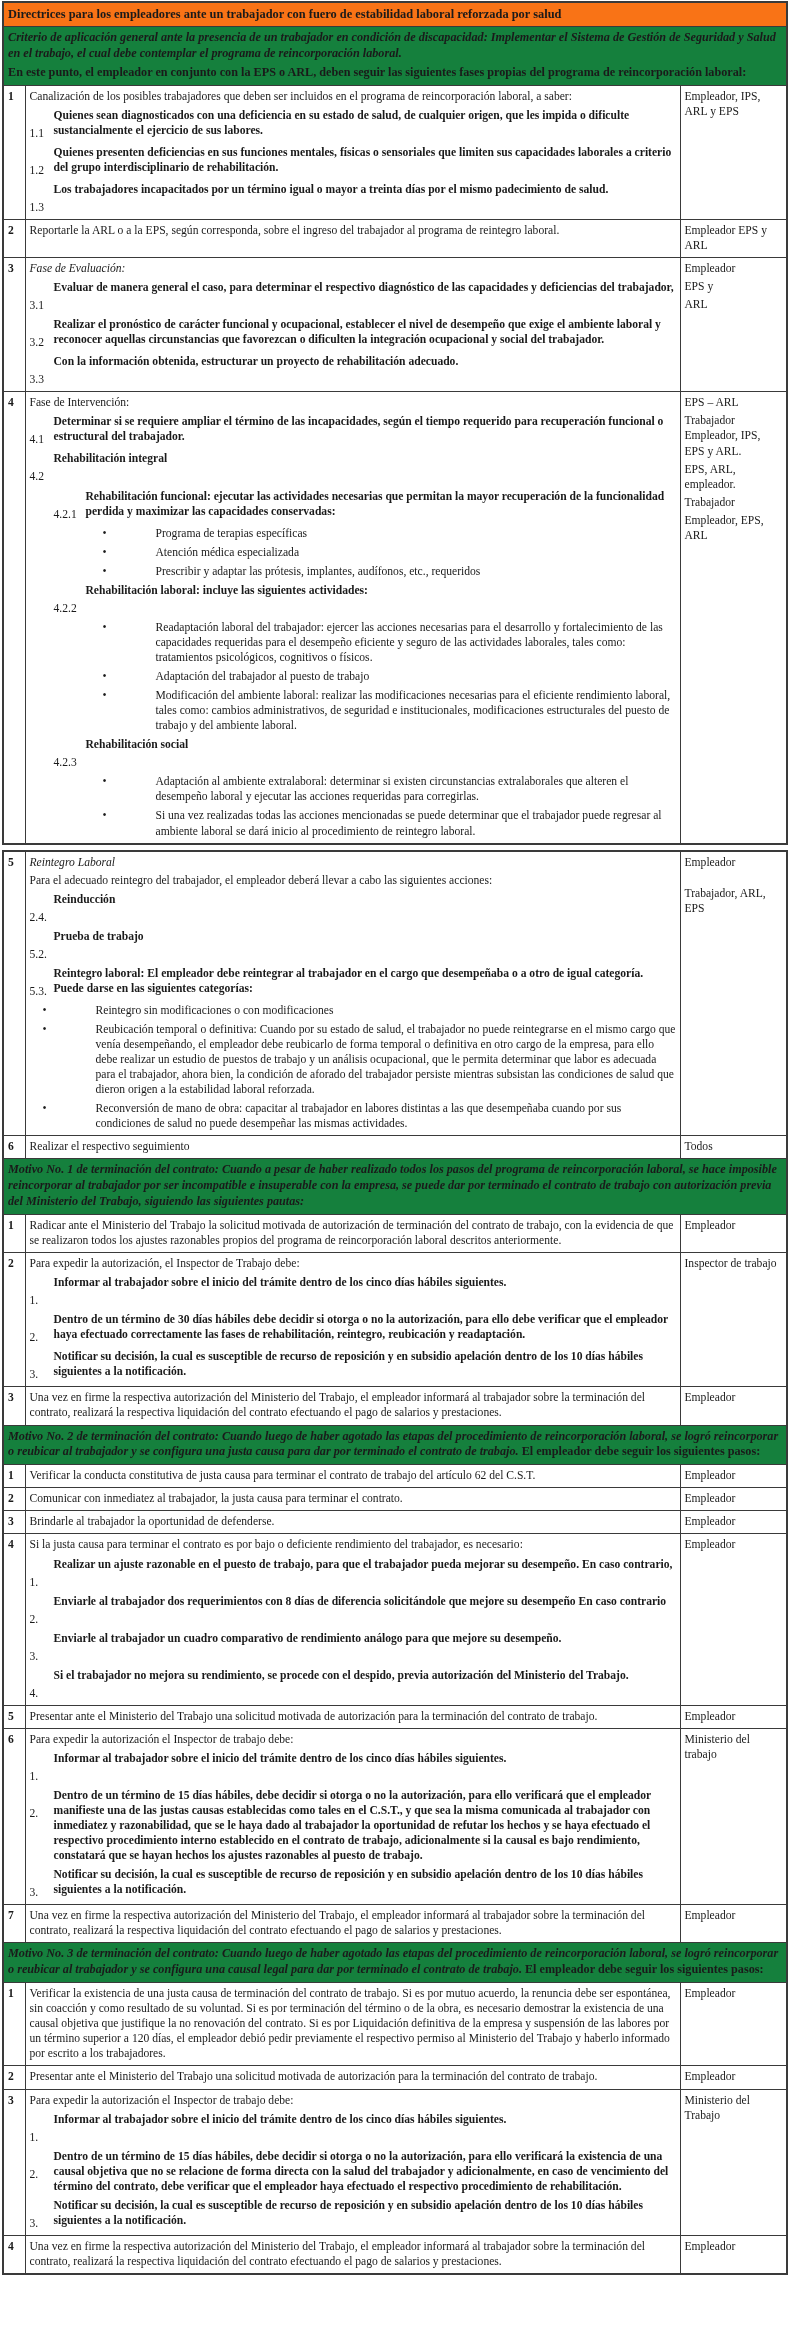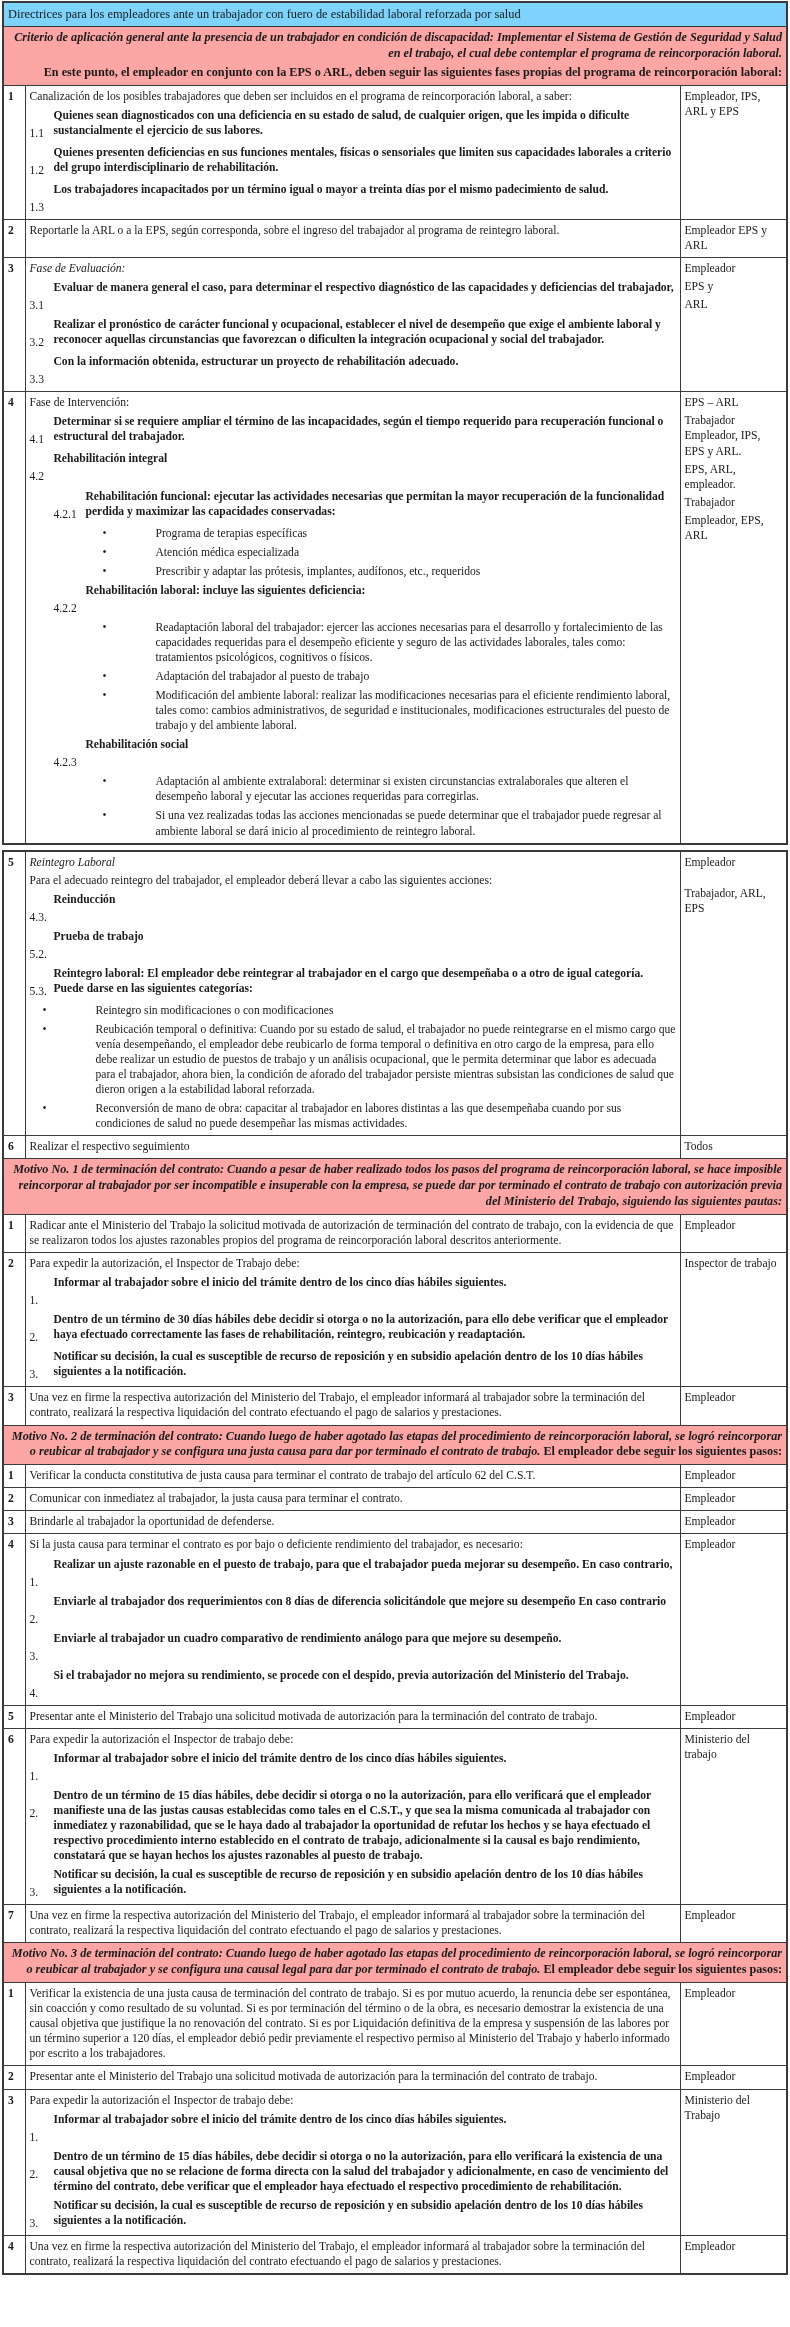--- a/index.html
+++ b/index.html
@@ -27,33 +27,32 @@
   col.c-num { width: 22px; }
   col.c-resp { width: 107px; }
   td.num {
     font-weight: bold;
     text-align: left;
     padding-left: 4px;
     padding-right: 2px;
   }
   td.resp { padding-left: 5px; }
   .row-head td {
-    background: #7dd3fc;
-    font-weight: normal;
+    background: #f97316;
+    font-weight: bold;
     font-size: 12.4px;
     padding: 6px 6px 7px 6px;
     border-bottom: 2px solid #3a3a3a;
   }
   .row-head td.center { text-align: center; }
   .row-motive td {
-    background: #fca5a5;
+    background: #15803d;
     font-size: 12.2px;
     padding: 5px 6px 6px 6px;
     border-bottom: 2px solid #3a3a3a;
-    text-align: right;
   }
   .bi { font-weight: bold; font-style: italic; }
   .b { font-weight: bold; }
   .it { font-style: italic; }
   .para { margin: 0 0 3px 0; }
   .sub {
     display: flex;
     margin: 4px 0 0 0;
   }
   .sub .lbl { flex: 0 0 auto; min-width: 20px; padding-right: 6px; margin-top: 18px; }
@@ -173,21 +172,21 @@
               <span class="dot">•</span>
               <span class="txt">Atención médica especializada</span>
             </div>
       <div class="bullet in2">
               <span class="dot">•</span>
               <span class="txt">Prescribir y adaptar las prótesis, implantes, audífonos, etc., requeridos</span>
             </div>
 
       <div class="sub lvl3">
               <span class="lbl">4.2.2</span>
-              <span class="txt">Rehabilitación laboral: incluye las siguientes deficiencia:</span>
+              <span class="txt">Rehabilitación laboral: incluye las siguientes actividades:</span>
             </div>
       <div class="bullet in2">
               <span class="dot">•</span>
               <span class="txt">Readaptación laboral del trabajador: ejercer las acciones necesarias para el desarrollo y fortalecimiento de las capacidades requeridas para el desempeño eficiente y seguro de las actividades laborales, tales como: tratamientos psicológicos, cognitivos o físicos.</span>
             </div>
       <div class="bullet in2">
               <span class="dot">•</span>
               <span class="txt">Adaptación del trabajador al puesto de trabajo</span>
             </div>
       <div class="bullet in2">
@@ -226,21 +225,21 @@
         <col class="c-resp">
       </colgroup>
 
   <tbody>
         <tr>
     <td class="num">5</td>
     <td>
       <div class="it para">Reintegro Laboral</div>
       <div>Para el adecuado reintegro del trabajador, el empleador deberá llevar a cabo las siguientes acciones:</div>
       <div class="sub lvl1">
-              <span class="lbl">4.3.</span>
+              <span class="lbl">2.4.</span>
               <span class="txt">Reinducción</span>
             </div>
       <div class="sub lvl1">
               <span class="lbl">5.2.</span>
               <span class="txt">Prueba de trabajo</span>
             </div>
       <div class="sub lvl1">
               <span class="lbl">5.3.</span>
               <span class="txt">Reintegro laboral: El empleador debe reintegrar al trabajador en el cargo que desempeñaba o a otro de igual categoría. Puede darse en las siguientes categorías:</span>
             </div>

